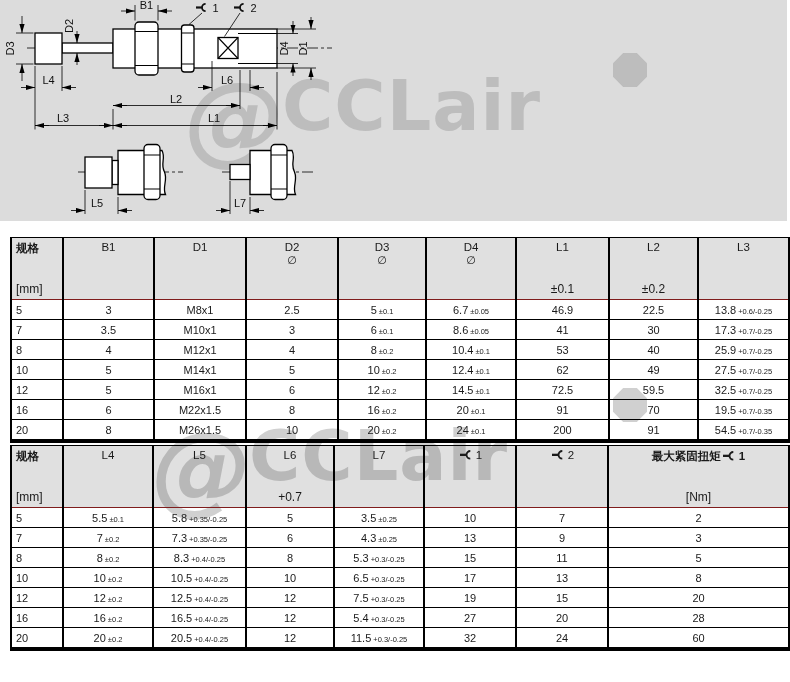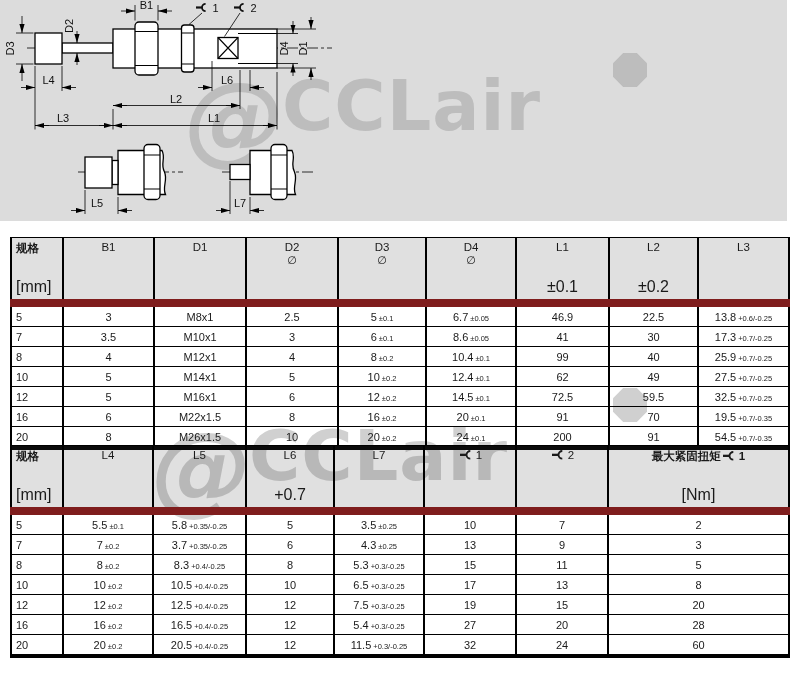--- a/index.html
+++ b/index.html
@@ -23,28 +23,28 @@
   .diagram .ln{fill:none;stroke:#000;stroke-width:1.1;}
   .diagram .thin{fill:none;stroke:#000;stroke-width:0.8;}
   .diagram .cl{fill:none;stroke:#000;stroke-width:0.8;stroke-dasharray:11 3 3 3;}
   .diagram text{font-size:11px;fill:#111;font-family:"Liberation Sans",sans-serif;}
   .diagram .wrg{fill:#111;}
   
   .dtable{position:absolute;left:10px;width:778px;z-index:4;border-collapse:collapse;table-layout:fixed;
           border:2px solid #000;border-top-width:1px;border-bottom-width:4px;background:transparent;}
   .dtable th,.dtable td{border-right:2px solid #000;padding:0;font-weight:normal;}
   .dtable th:last-child,.dtable td:last-child{border-right:none;}
-  .dtable thead th{border-bottom:8px solid #7f1d1d;background:rgba(60,60,60,0.16);vertical-align:top;height:61px;}
+  .dtable thead th{border-bottom:1px solid #7f1d1d;background:rgba(60,60,60,0.16);vertical-align:top;height:61px;}
   .dtable tbody td{border-bottom:1px solid #000;height:19px;text-align:center;font-size:11px;white-space:nowrap;}
   .dtable tbody td.first{text-align:left;padding-left:4px;}
   .hcell{display:flex;flex-direction:column;height:57px;padding:2px 2px;text-align:center;font-size:11.5px;}
   .hcell .h-main{margin-top:1px;}
   .hcell .h-mid{font-size:11px;margin-top:1px;}
   .hcell .h-spacer{flex:1;}
-  .hcell .h-bottom{font-size:16px;margin-bottom:1px;}
+  .hcell .h-bottom{font-size:12px;margin-bottom:1px;}
   th.first .hcell{text-align:left;padding-left:4px;}
   th.first .h-main{font-weight:bold;}
   #t2 th:last-child .h-main{font-weight:bold;}
   .val{}
   .tol{font-size:7.5px;margin-left:2px;}
   .wr{vertical-align:-1px;margin:0 1px 0 2px;}
 </style>
 </head>
 <body>
 
@@ -273,21 +273,21 @@
           <td>30</td>
           <td><span class="val">17.3</span><span class="tol">+0.7/-0.25</span></td>
         </tr>
         <tr>
           <td class="first">8</td>
           <td>4</td>
           <td>M12x1</td>
           <td>4</td>
           <td><span class="val">8</span><span class="tol">±0.2</span></td>
           <td><span class="val">10.4</span><span class="tol">±0.1</span></td>
-          <td>99</td>
+          <td>53</td>
           <td>40</td>
           <td><span class="val">25.9</span><span class="tol">+0.7/-0.25</span></td>
         </tr>
         <tr>
           <td class="first">10</td>
           <td>5</td>
           <td>M14x1</td>
           <td>5</td>
           <td><span class="val">10</span><span class="tol">±0.2</span></td>
           <td><span class="val">12.4</span><span class="tol">±0.1</span></td>
@@ -426,21 +426,21 @@
           <td><span class="val">5.8</span><span class="tol">+0.35/-0.25</span></td>
           <td>5</td>
           <td><span class="val">3.5</span><span class="tol">±0.25</span></td>
           <td>10</td>
           <td>7</td>
           <td>2</td>
         </tr>
         <tr>
           <td class="first">7</td>
           <td><span class="val">7</span><span class="tol">±0.2</span></td>
-          <td><span class="val">3.7</span><span class="tol">+0.35/-0.25</span></td>
+          <td><span class="val">7.3</span><span class="tol">+0.35/-0.25</span></td>
           <td>6</td>
           <td><span class="val">4.3</span><span class="tol">±0.25</span></td>
           <td>13</td>
           <td>9</td>
           <td>3</td>
         </tr>
         <tr>
           <td class="first">8</td>
           <td><span class="val">8</span><span class="tol">±0.2</span></td>
           <td><span class="val">8.3</span><span class="tol">+0.4/-0.25</span></td>

